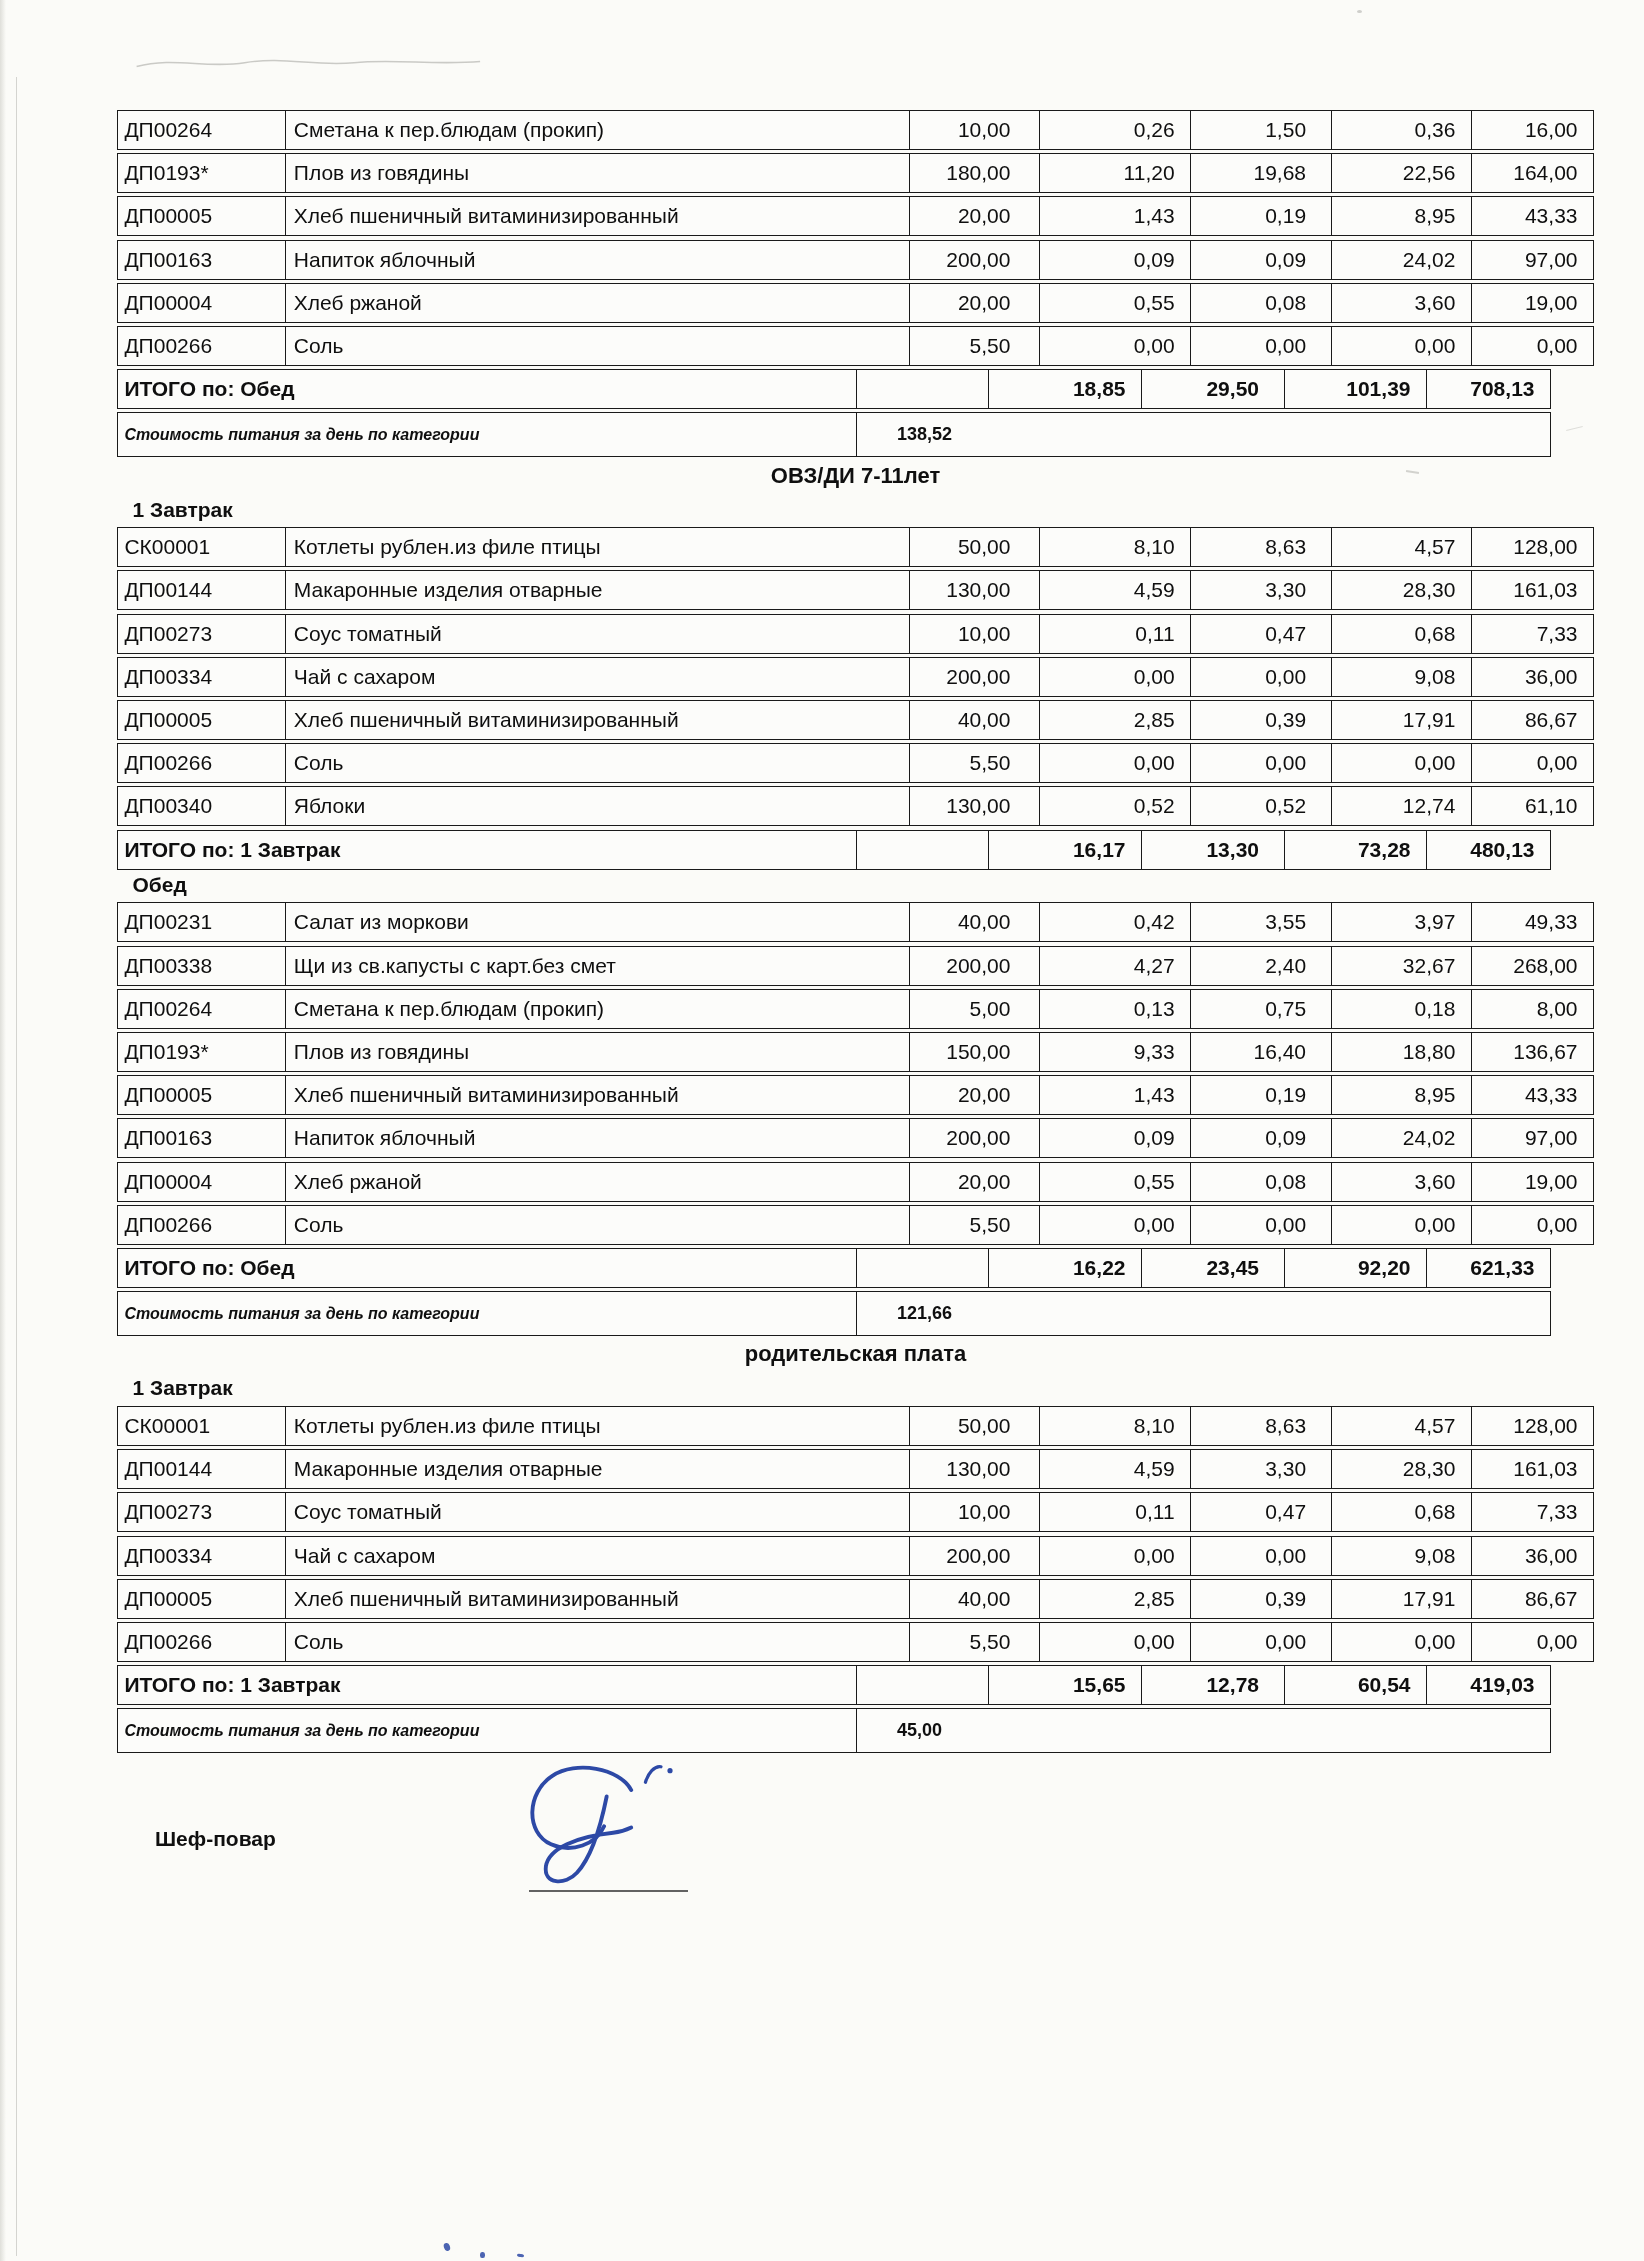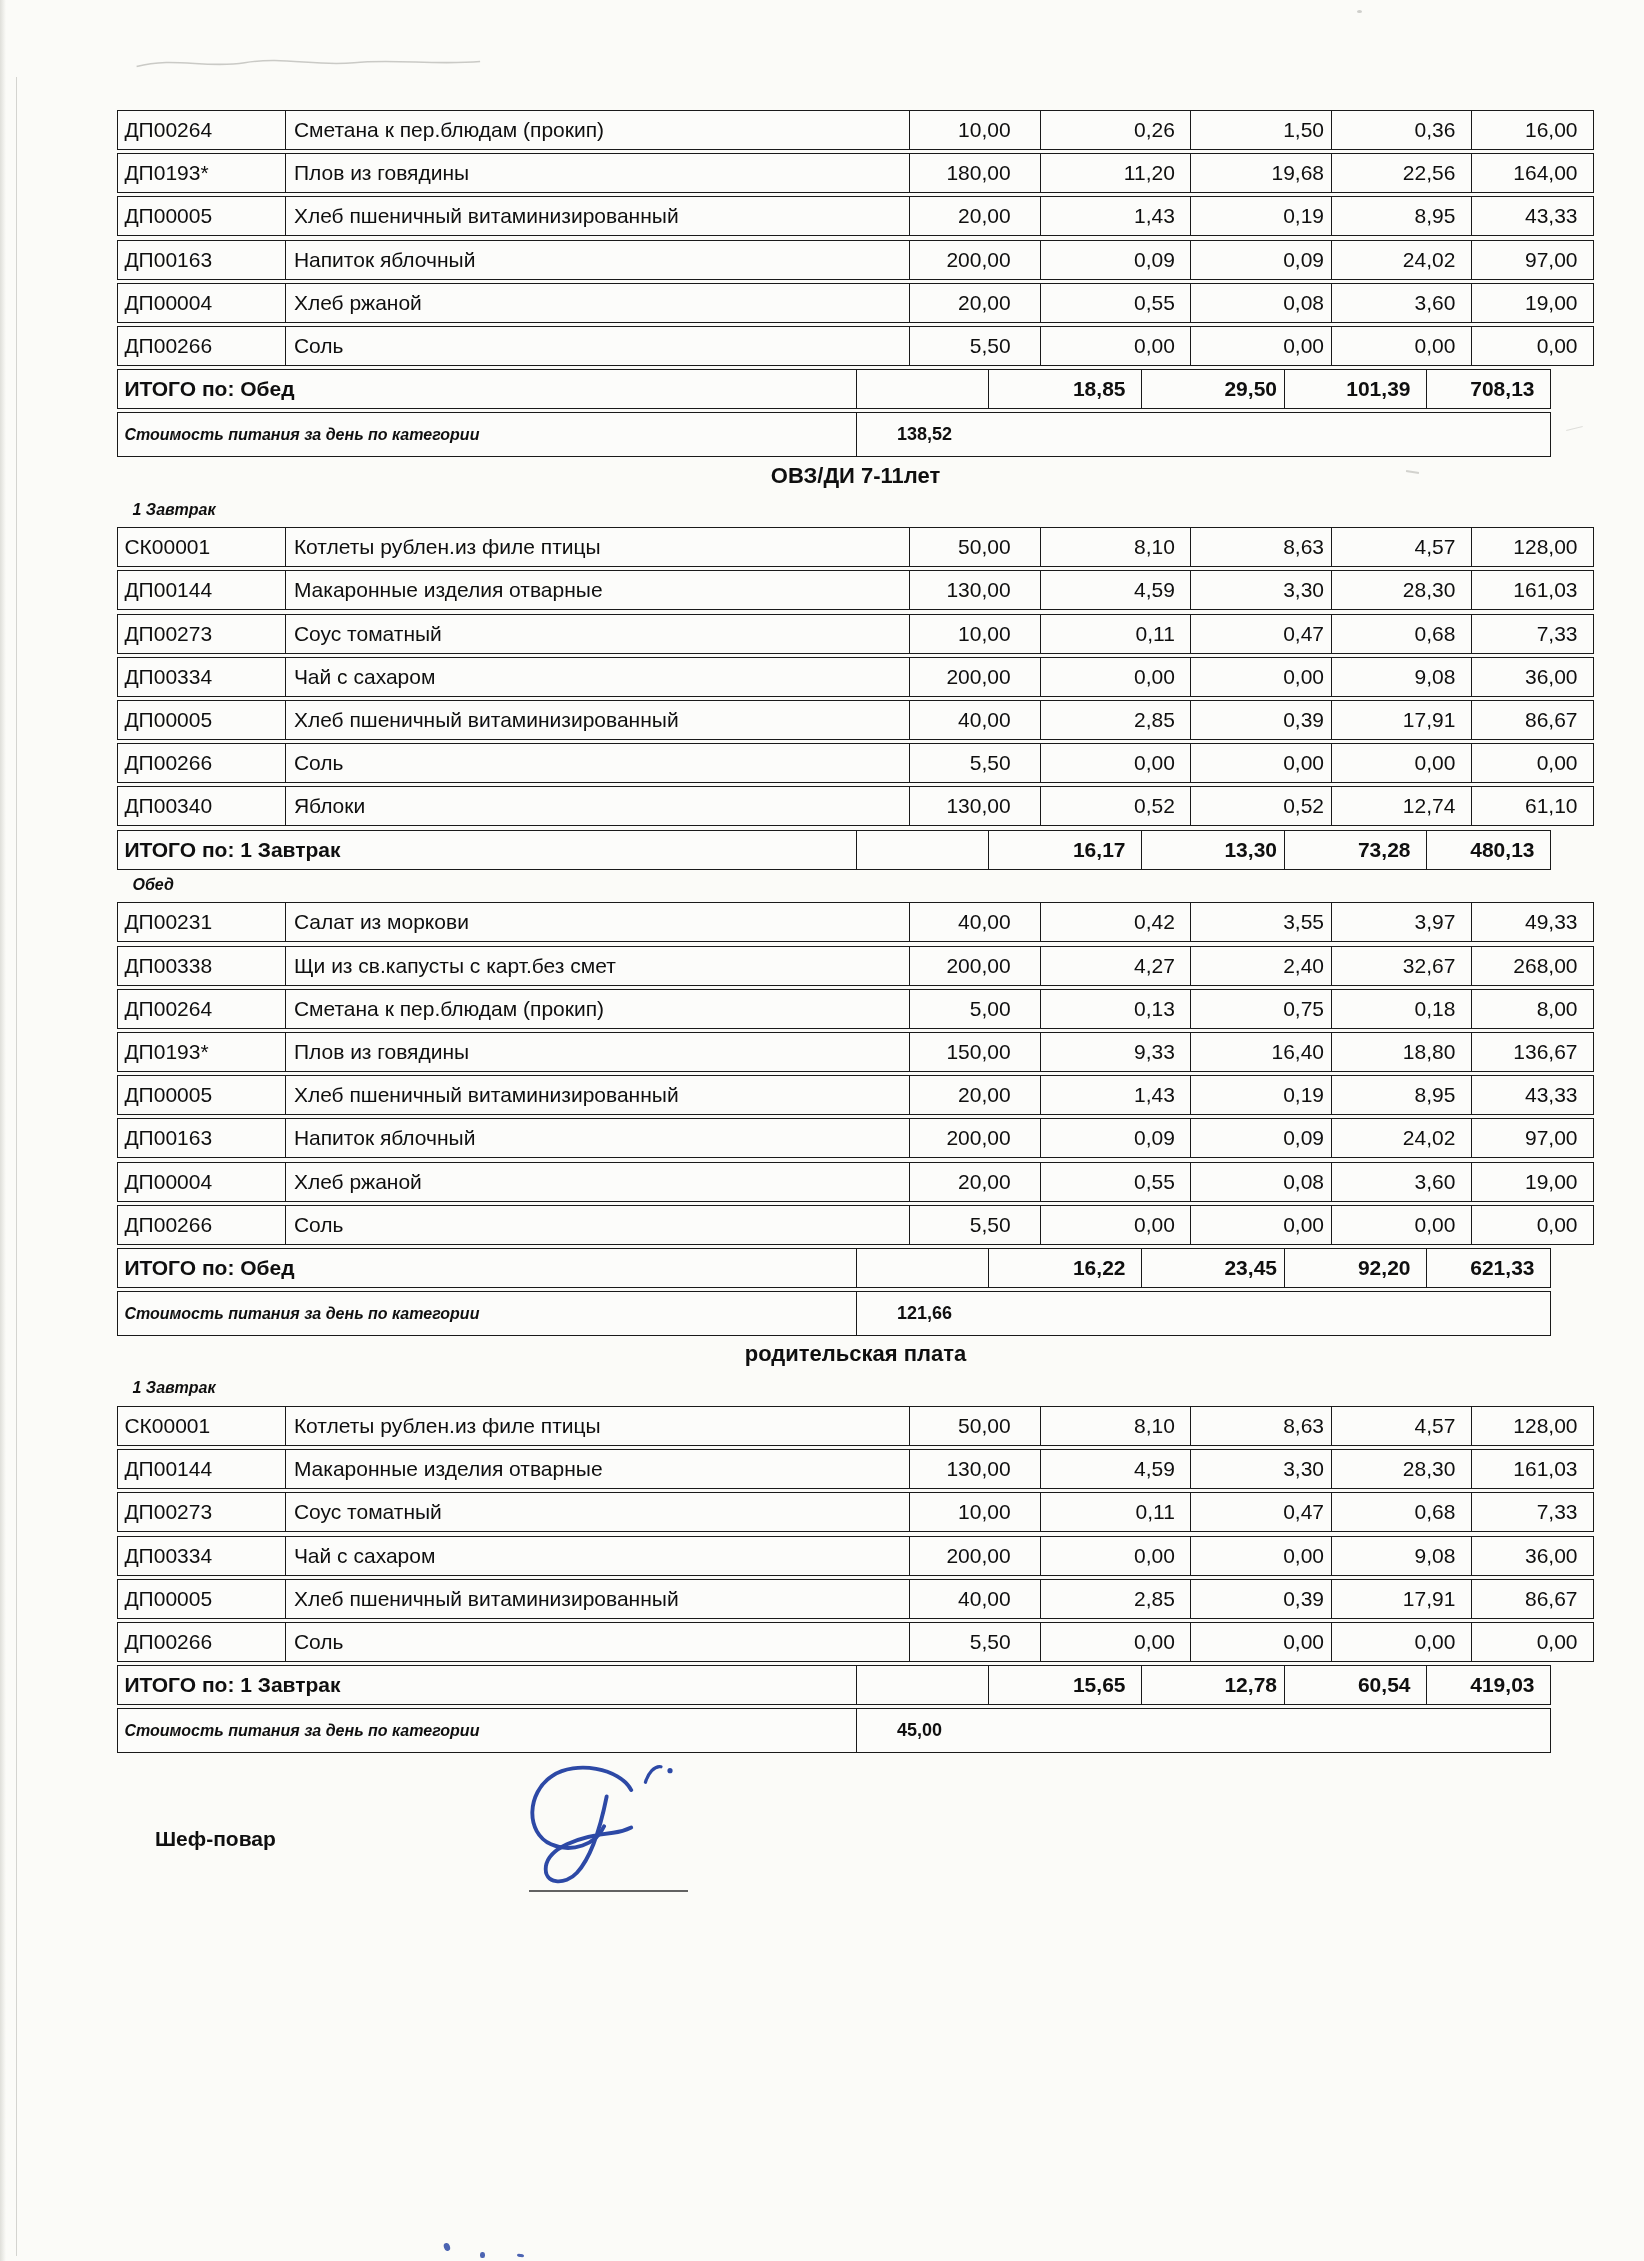--- a/index.html
+++ b/index.html
@@ -29,35 +29,35 @@
     height:40px; font-size:21px;
     background:rgba(255,255,255,.35);
     white-space:nowrap; overflow:hidden;
   }
   .cell:first-child{ border-left:1.9px solid #1a1a1a; }
 
   .c-code{ width:172px; padding-left:6.4px; }
   .c-name{ width:635px; padding-left:7.7px; }
   .c-qty { width:132px; justify-content:flex-end; padding-right:29px; }
   .c-v1  { width:153px; justify-content:flex-end; padding-right:15.5px; }
-  .c-v2  { width:143px; justify-content:flex-end; padding-right:7px; }
+  .c-v2  { width:143px; justify-content:flex-end; padding-right:25px; }
   .c-v3  { width:142px; justify-content:flex-end; padding-right:15.5px;text-align:center; }
   .c-v4  { width:124px; justify-content:flex-end; padding-right:15.5px; }
 
   .total-row .cell{ font-weight:700; }
   .c-total-label{ width:740px; padding-left:6.4px; font-weight:700; }
 
   .cost-row .cell{ height:45px; }
   .cost-row{ margin-bottom:5.2px; }
   .cost-label{ font-size:16px;font-style:italic; }
   .c-cost-value{ width:694px; padding-left:40px; }
   .cost-value{ font-size:18px; font-weight:700; }
 
   .cat-title{ text-align:center; font-weight:700; font-size:22px; margin:2.6px 0 9px; }
-  .meal-title{ font-weight:700; font-size:16px; line-height:24.5px; margin:1.3px 0 5.2px 15.5px;font-style:italic; }
+  .meal-title{ font-weight:700; font-size:21px; line-height:24.5px; margin:1.3px 0 5.2px 15.5px; }
 
   .chef-label{ position:absolute; left:155px; top:1827px; font-size:21px; font-weight:700; }
   .sig-line{ position:absolute; left:529px; top:1890px; width:159px; height:1.9px; background:#3c3c3c; opacity:.8; }
   .sig-svg{ position:absolute; left:511px; top:1759px; }
 
   .artifact{ position:absolute; }
   .a-dot1{ left:1357px; top:10.3px; width:5.2px; height:3.2px; background:#9a9a94; opacity:.45; border-radius:50%; }
   .a-wave1{ left:1406px; top:471px; width:13px; height:1.9px; background:#a9a9a4; opacity:.5; transform:rotate(8deg); }
   .a-wave2{ left:1566px; top:428px; width:17px; height:1.3px; background:#a9a9a4; opacity:.35; transform:rotate(-14deg); }
   .speck{ position:absolute; background:#2d49a6; border-radius:45%; opacity:.85; }

